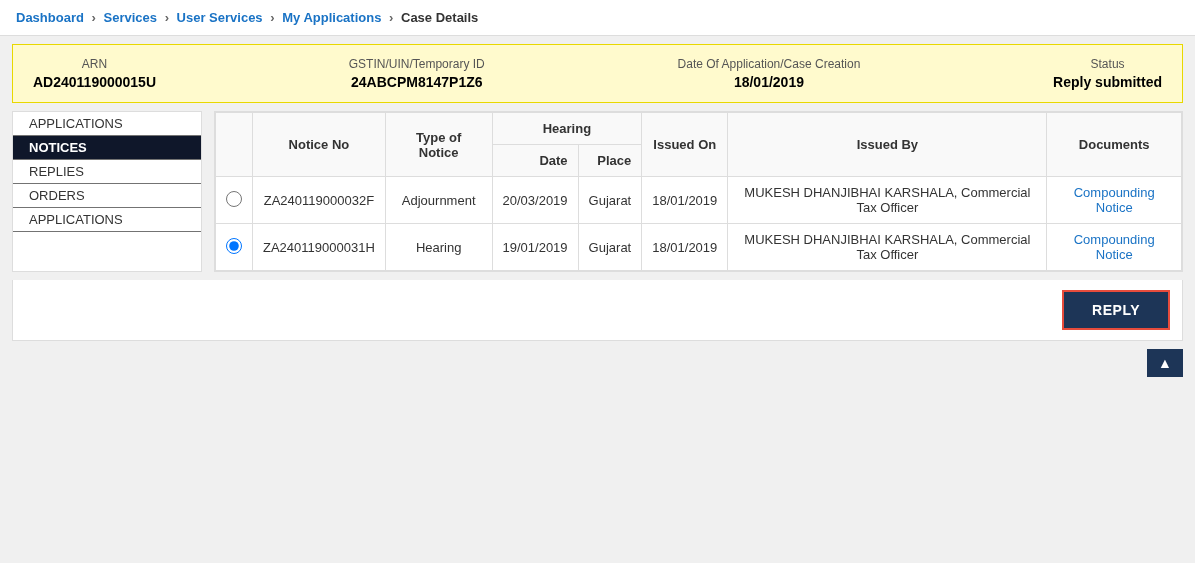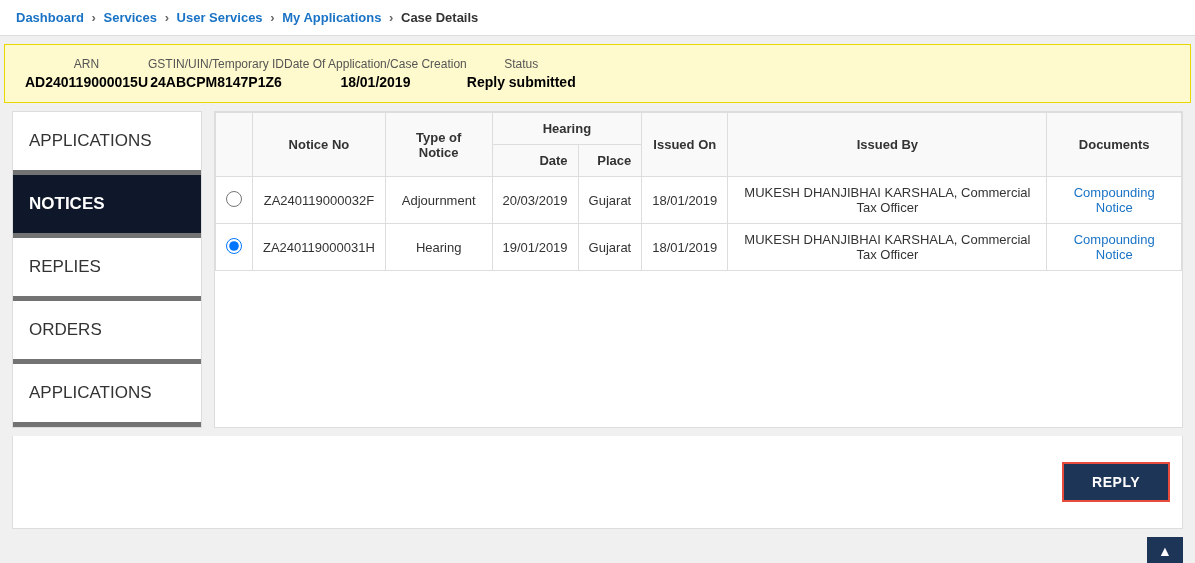--- a/index.html
+++ b/index.html
@@ -13,45 +13,45 @@
       font-weight: bold;
     }
     .breadcrumb a { color: #1a73c5; text-decoration: none; }
     .breadcrumb span { color: #333; }
     .breadcrumb .sep { color: #666; margin: 0 4px; }
 
     .header-bar {
       background: #fffacd;
       border: 1px solid #e8d800;
       display: flex;
-      justify-content: flex-start;
+      justify-content: space-between;
       padding: 12px 20px;
-      margin: 8px 4px;
+      margin: 8px 12px;
     }
     .header-bar .field { text-align: center; }
     .header-bar .field .label { font-size: 12px; color: #555; }
     .header-bar .field .value { font-weight: bold; font-size: 14px; color: #000000; margin-top: 3px; }
 
     .main-content {
       display: flex;
       margin: 8px 12px;
       gap: 0;
     }
 
     .sidebar {
       width: 190px;
       background: #fff;
       border: 1px solid #ddd;
       flex-shrink: 0;
     }
     .sidebar-item {
-      padding: 19px 16px;
-      cursor: pointer;
-      border-bottom: 5px solid #737373;
-      font-size: 17px;
+      padding: 4px 16px;
+      cursor: pointer;
+      border-bottom: 1px solid #737373;
+      font-size: 13px;
       color: #333;
     }
     .sidebar-item.active {
       background: #0f172a;
       color: #fff;
       font-weight: bold;
     }
 
     .table-area {
       flex: 1;
@@ -90,21 +90,21 @@
 
     input[type="radio"] {
       cursor: pointer;
       width: 16px;
       height: 16px;
     }
 
     .bottom-bar {
       display: flex;
       justify-content: flex-end;
-      padding: 26px 12px;
+      padding: 10px 12px;
       background: #fff;
       margin: 0 12px 8px;
       border: 1px solid #ddd;
       border-top: none;
     }
 
     .reply-btn {
       background: #1d3557;
       color: #fff;
       border: 2px solid #e74c3c;

